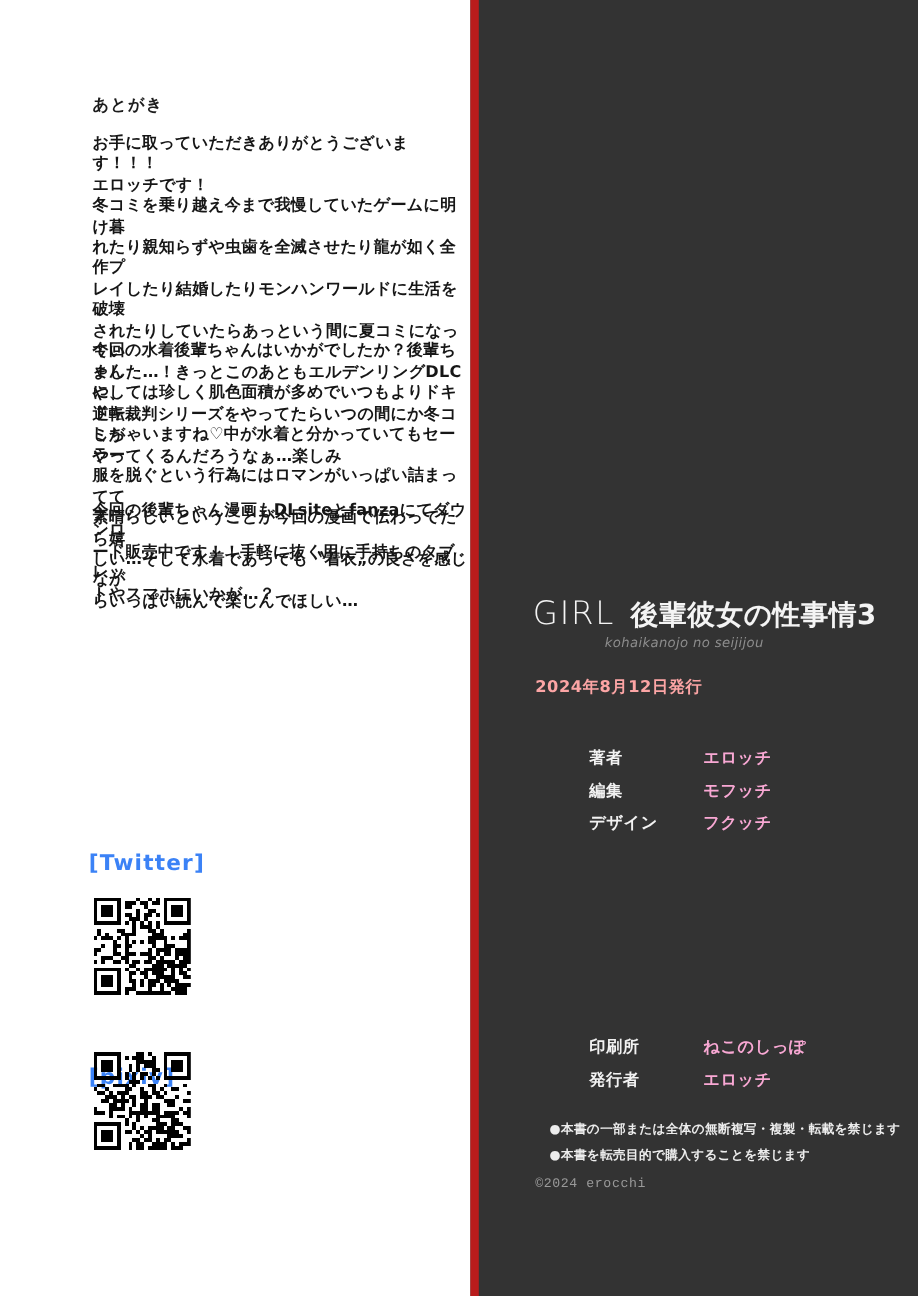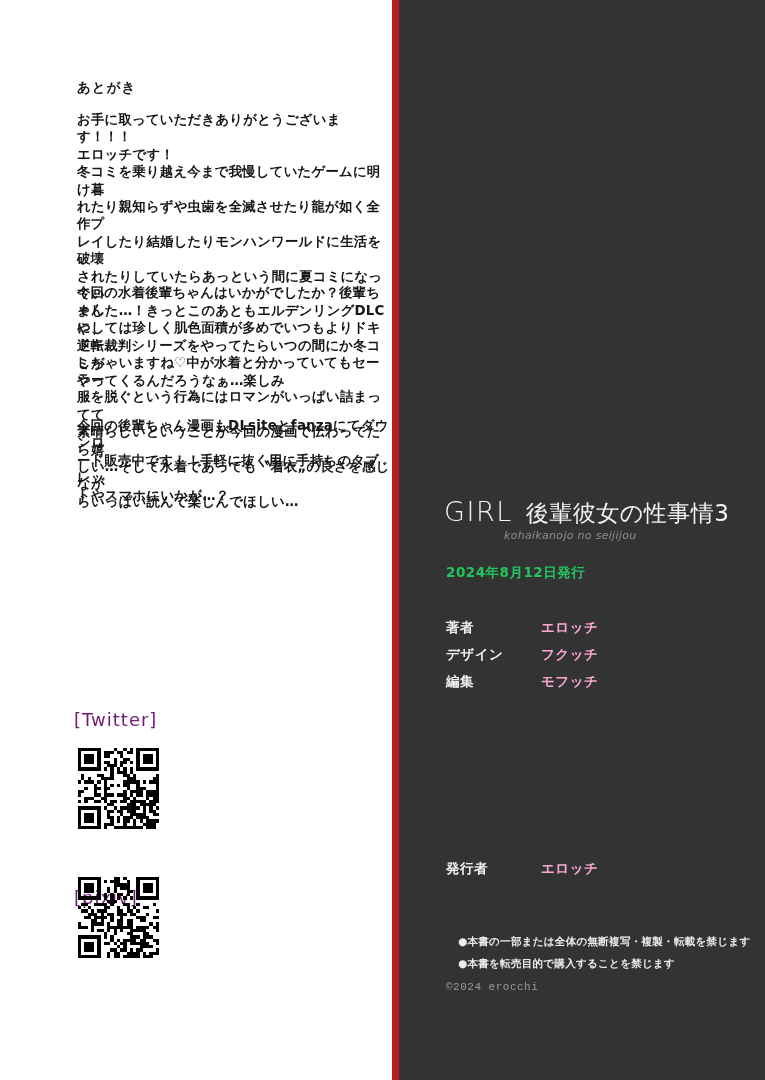--- a/index.html
+++ b/index.html
@@ -20,21 +20,21 @@
     left:77px;width:314px;
     font-size:13.4px;line-height:17.4px;font-weight:700;color:#161616;
     white-space:pre-line;letter-spacing:0.2px;
   }
   #para-1{top:111px;}
   #para-2{top:284px;}
   #para-3{top:417px;}
 
   .link-label{
     left:74px;
-    font-size:18px;font-weight:400;color:#701a75;letter-spacing:1px;
+    font-size:18px;font-weight:700;color:#3b82f6;letter-spacing:1px;
   }
   #twitter-label{top:709px;}
   #pixiv-label{top:839px;margin-top:48px;}
 
   .qr{left:78px;width:81px;height:83px;}
   #twitter-qr{top:747px;}
   #pixiv-qr{top:876px;}
   .qr svg{width:100%;height:100%;shape-rendering:crispEdges;}
 
   
@@ -44,34 +44,34 @@
     border-left:7px solid #b91c1c;box-sizing:border-box;
   }
   .title-row{
     left:45px;top:496px;white-space:nowrap;
     display:flex;align-items:baseline;
   }
   .title-en{
     font-size:27px;font-weight:300;letter-spacing:1.5px;color:#f4f4f4;
   }
   .title-ja{
-    font-size:23px;font-weight:400;margin-left:13px;color:#f4f4f4;letter-spacing:0.5px;
+    font-size:23px;font-weight:700;margin-left:13px;color:#f4f4f4;letter-spacing:0.5px;
   }
   .title-subtitle{
     left:105px;top:529px;
     font-size:11px;color:#8d8d8d;letter-spacing:0.3px;font-style:italic;
   }
   .pub-date{
     left:47px;top:564px;
-    font-size:13.5px;font-weight:600;color:#22c55e;letter-spacing:0.5px;
+    font-size:13.5px;font-weight:600;color:#fca5a5;letter-spacing:0.5px;
   }
   .info-group{left:47px;}
   #credits-group{top:614px;}
   #publishing-group{top:855px;}
-  .info-row{display:flex;height:27px;align-items:center;}
+  .info-row{display:flex;height:27px;align-items:flex-end;margin-left:45px;}
   .info-label{
     width:95px;flex:0 0 95px;
     font-size:13.5px;font-weight:600;color:#f2f2f2;letter-spacing:0.5px;
   }
   .info-value{
     font-size:13.5px;font-weight:600;color:#f9a8d4;letter-spacing:0.5px;
   }
   .notices{
     left:47px;top:930px;
     font-size:10.5px;font-weight:600;line-height:22px;color:#ededed;letter-spacing:0.3px;margin-left:12px;
@@ -787,30 +787,34 @@
   <div class="abs title-subtitle">kohaikanojo no seijijou</div>
 
   <div class="abs pub-date">2024年8月12日発行</div>
 
   <div class="abs info-group" id="credits-group">
     <div class="info-row">
       <span class="info-label">著者</span>
       <span class="info-value">エロッチ</span>
     </div>
     <div class="info-row">
+      <span class="info-label">編集</span>
+      <span class="info-value">モフッチ</span>
+    </div>
+    <div class="info-row">
       <span class="info-label">デザイン</span>
       <span class="info-value">フクッチ</span>
     </div>
+  </div>
+
+  <div class="abs info-group" id="publishing-group">
     <div class="info-row">
-      <span class="info-label">編集</span>
-      <span class="info-value">モフッチ</span>
+      <span class="info-label">印刷所</span>
+      <span class="info-value">ねこのしっぽ</span>
     </div>
-  </div>
-
-  <div class="abs info-group" id="publishing-group">
     <div class="info-row">
       <span class="info-label">発行者</span>
       <span class="info-value">エロッチ</span>
     </div>
   </div>
 
   <div class="abs notices">
     <div class="notice-line">●本書の一部または全体の無断複写・複製・転載を禁じます</div>
     <div class="notice-line">●本書を転売目的で購入することを禁じます</div>
   </div>

